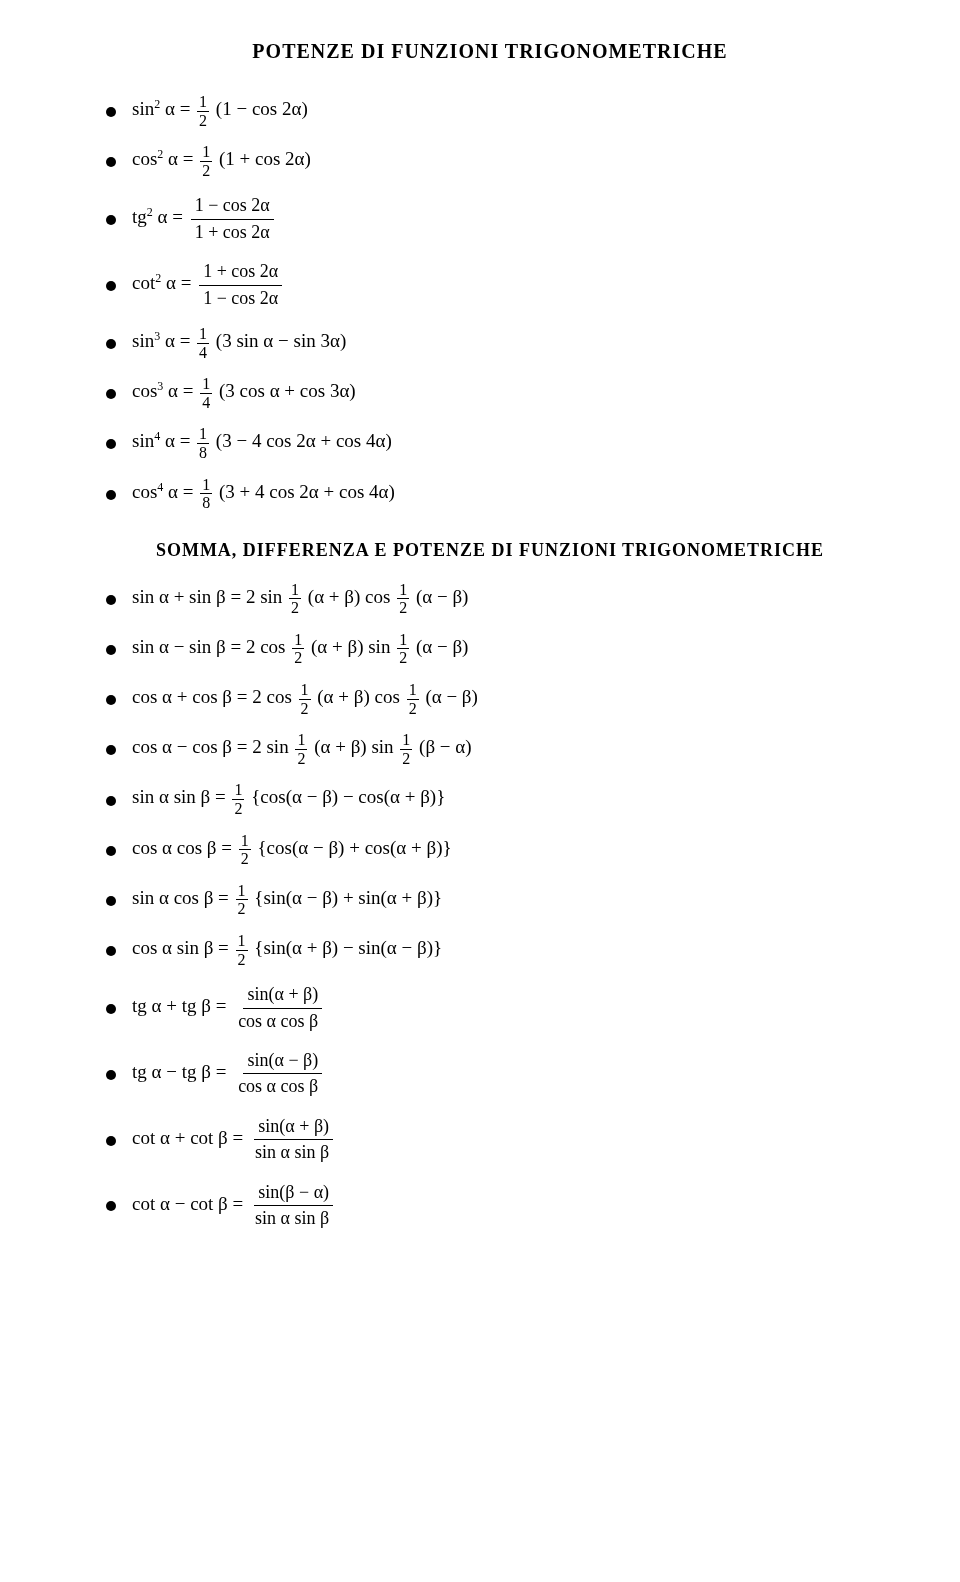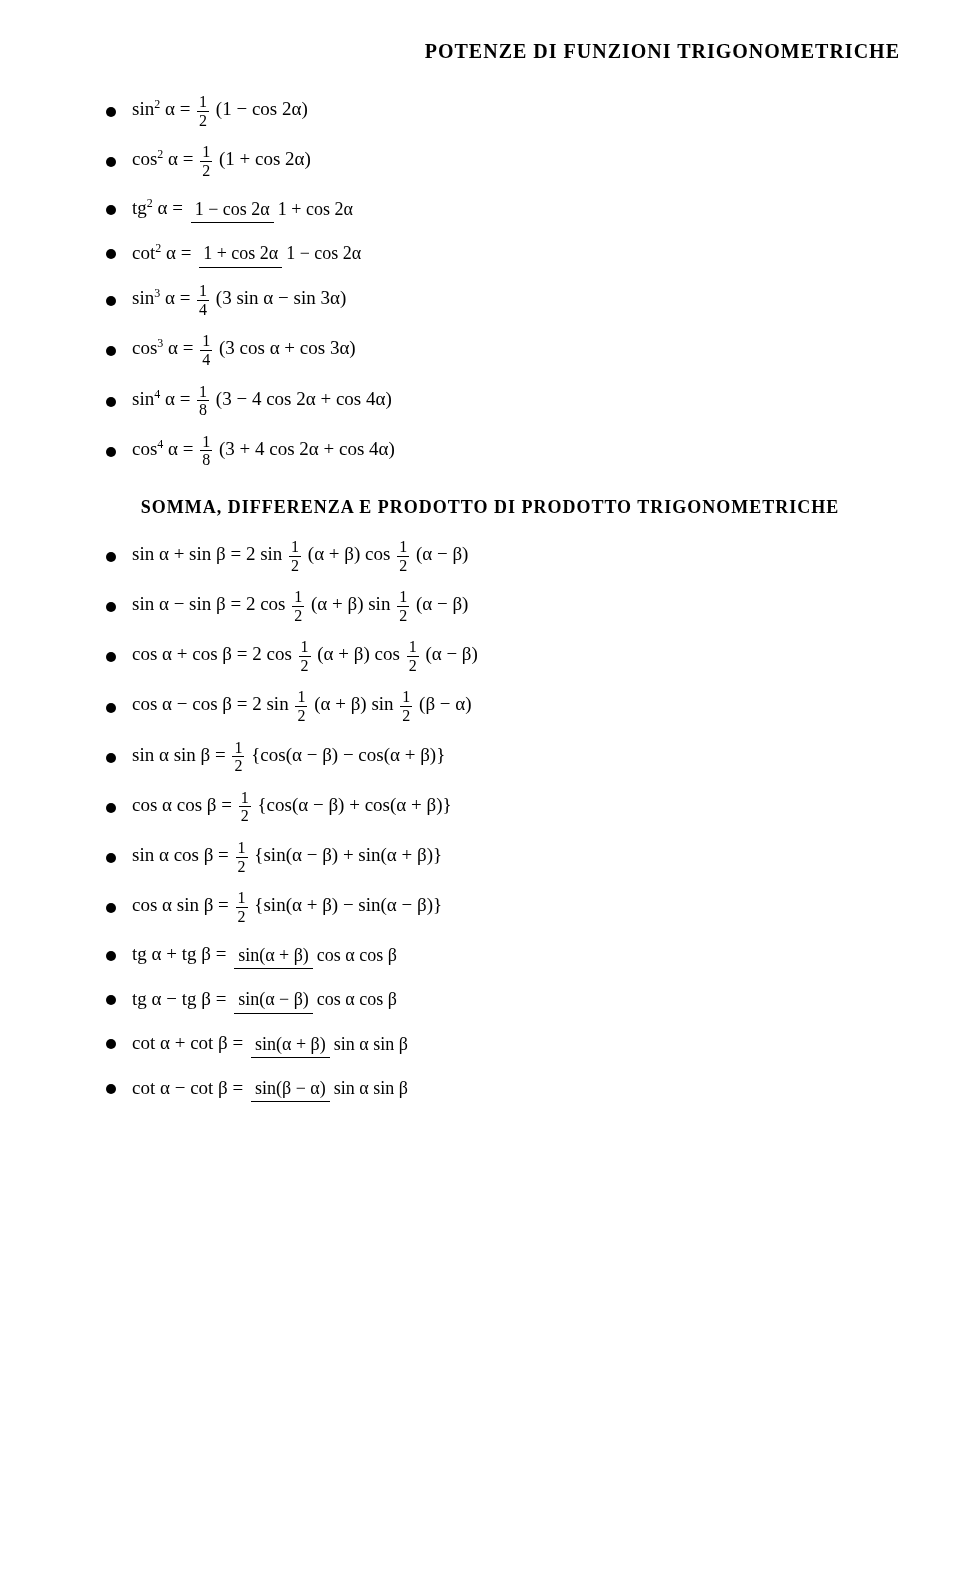--- a/index.html
+++ b/index.html
@@ -6,21 +6,21 @@
     body {
       background: #ffffff;
       font-family: 'Times New Roman', Times, serif;
       font-size: 18px;
       color: #000000;
       width: 960px;
       min-height: 1582px;
       padding: 40px 60px 40px 80px;
     }
     .page-title {
-      text-align: right;
+      text-align: center;
       font-size: 20px;
       font-weight: bold;
       letter-spacing: 1px;
       margin-bottom: 30px;
       font-variant: small-caps;
     }
     .formula-list {
       list-style: none;
       padding: 0;
       margin: 16px;
@@ -71,22 +71,22 @@
     .frac .den {
       padding: 0 2px;
       text-align: center;
     }
     sup {
       font-size: 12px;
       vertical-align: super;
     }
     .big-frac {
       display: inline-flex;
-      flex-direction: row;
-      align-items: flex-start;
+      flex-direction: column;
+      align-items: flex-end;
       vertical-align: middle;
       margin: 0 3px;
       font-size: 18px;
       line-height: 1.3;
     }
     .big-frac .num {
       border-bottom: 1.5px solid #000;
       padding: 1px 4px;
       text-align: center;
     }
@@ -191,21 +191,21 @@
       <span class="frac">
           <span class="num">1</span>
           <span class="den">8</span>
         </span>
       (3 + 4 cos 2α + cos 4α)
     </span>
   </li>
 
 </ul>
 
-<div class="section-title">SOMMA, DIFFERENZA E PRODOTTO DI PRODOTTO TRIGONOMETRICHE</div>
+<div class="section-title">SOMMA, DIFFERENZA E POTENZE DI FUNZIONI TRIGONOMETRICHE</div>
 
 <ul class="formula-list">
 
   <li>
     <span class="bullet"></span>
     <span class="formula">
       sin α + sin β = 2 sin
       <span class="frac">
           <span class="num">1</span>
           <span class="den">2</span>

